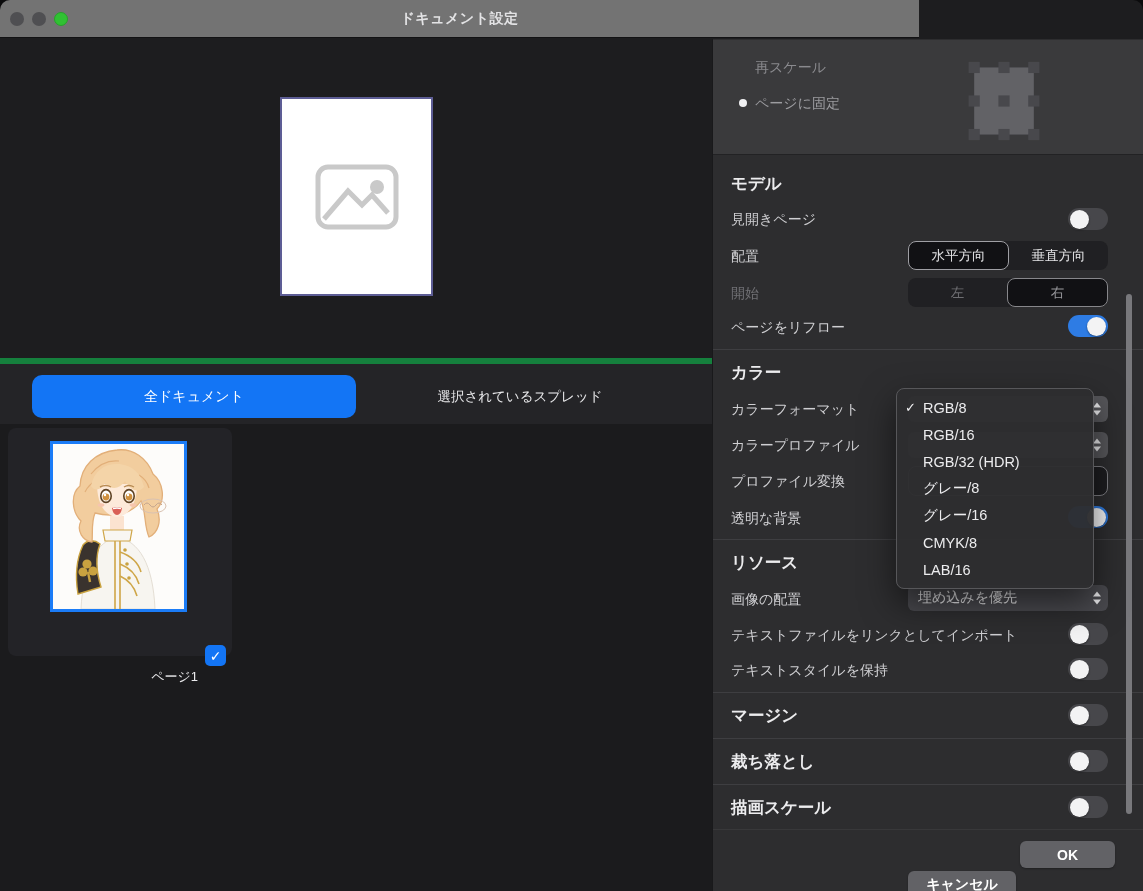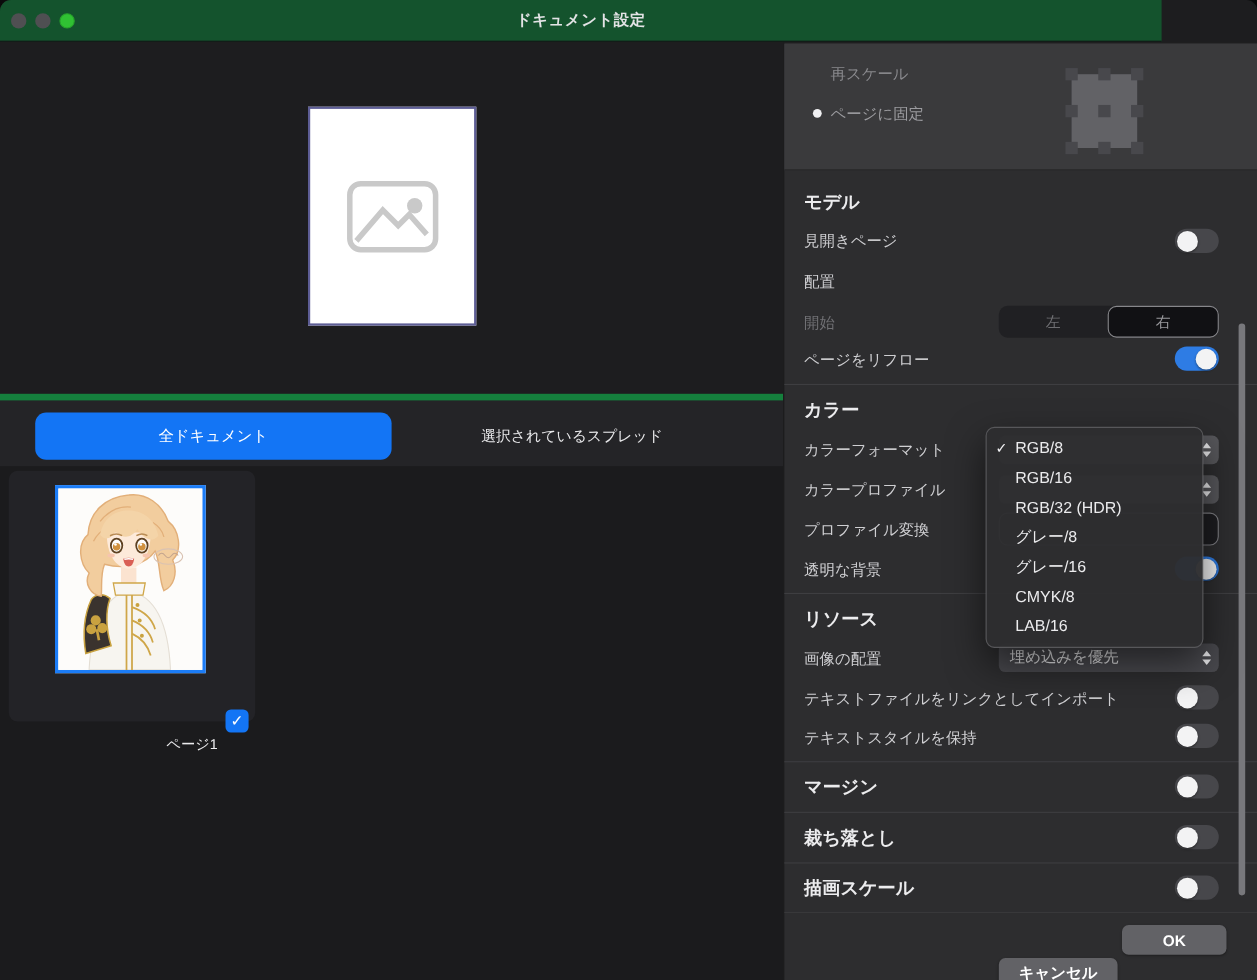--- a/index.html
+++ b/index.html
@@ -2,21 +2,21 @@
 <html><head>
 <meta charset="utf-8">
 <style>
   html,body{margin:0;padding:0;background:#0b0b0c;}
   *{box-sizing:border-box;font-family:"Liberation Sans","DejaVu Sans",sans-serif;}
   .window{position:relative;width:1143px;height:891px;background:#1d1d1f;overflow:hidden;
           border-radius:10px 10px 0 0;}
   .abs{position:absolute;}
 
   
-  .titlebar{left:0;top:0;width:1056px;height:38px;background:#14532d;border-bottom:1px solid #121214;
+  .titlebar{left:0;top:0;width:919px;height:38px;background:#737373;border-bottom:1px solid #121214;
             display:flex;align-items:center;justify-content:flex-end;}
   .lights{position:absolute;left:10px;top:0;height:38px;display:flex;align-items:center;gap:8px;}
   .light{width:14px;height:14px;border-radius:50%;}
   .title{width:100%;text-align:center;color:#e3e3e5;font-size:14px;font-weight:700;letter-spacing:.5px;}
 
   
   .preview-area{left:0;top:39px;width:712px;height:319px;background:#1d1d1f;}
   .page-preview{position:absolute;left:280px;top:58px;width:153px;height:199px;background:#ffffff;
                 border:2px solid #5d5d95;}
   .scope-row{left:0;top:358px;width:712px;height:66px;background:#242427;border-top:6px solid #15803d;}
@@ -185,20 +185,24 @@
       </svg>
     </div>
 
     <div class="header" style="top:134px">モデル</div>
     <div class="row-label" style="top:172px">見開きページ</div>
     <div class="toggle" style="left:355px;top:169px">
         <div class="knob"></div>
       </div>
 
     <div class="row-label" style="top:209px">配置</div>
+    <div class="seg" style="top:202px">
+      <div class="segment sel">水平方向</div>
+      <div class="segment">垂直方向</div>
+    </div>
 
     <div class="row-label dim" style="top:246px">開始</div>
     <div class="seg disabled" style="top:239px">
       <div class="segment">左</div>
       <div class="segment sel">右</div>
     </div>
 
     <div class="row-label" style="top:280px">ページをリフロー</div>
     <div class="toggle on" style="left:355px;top:276px">
         <div class="knob"></div>

